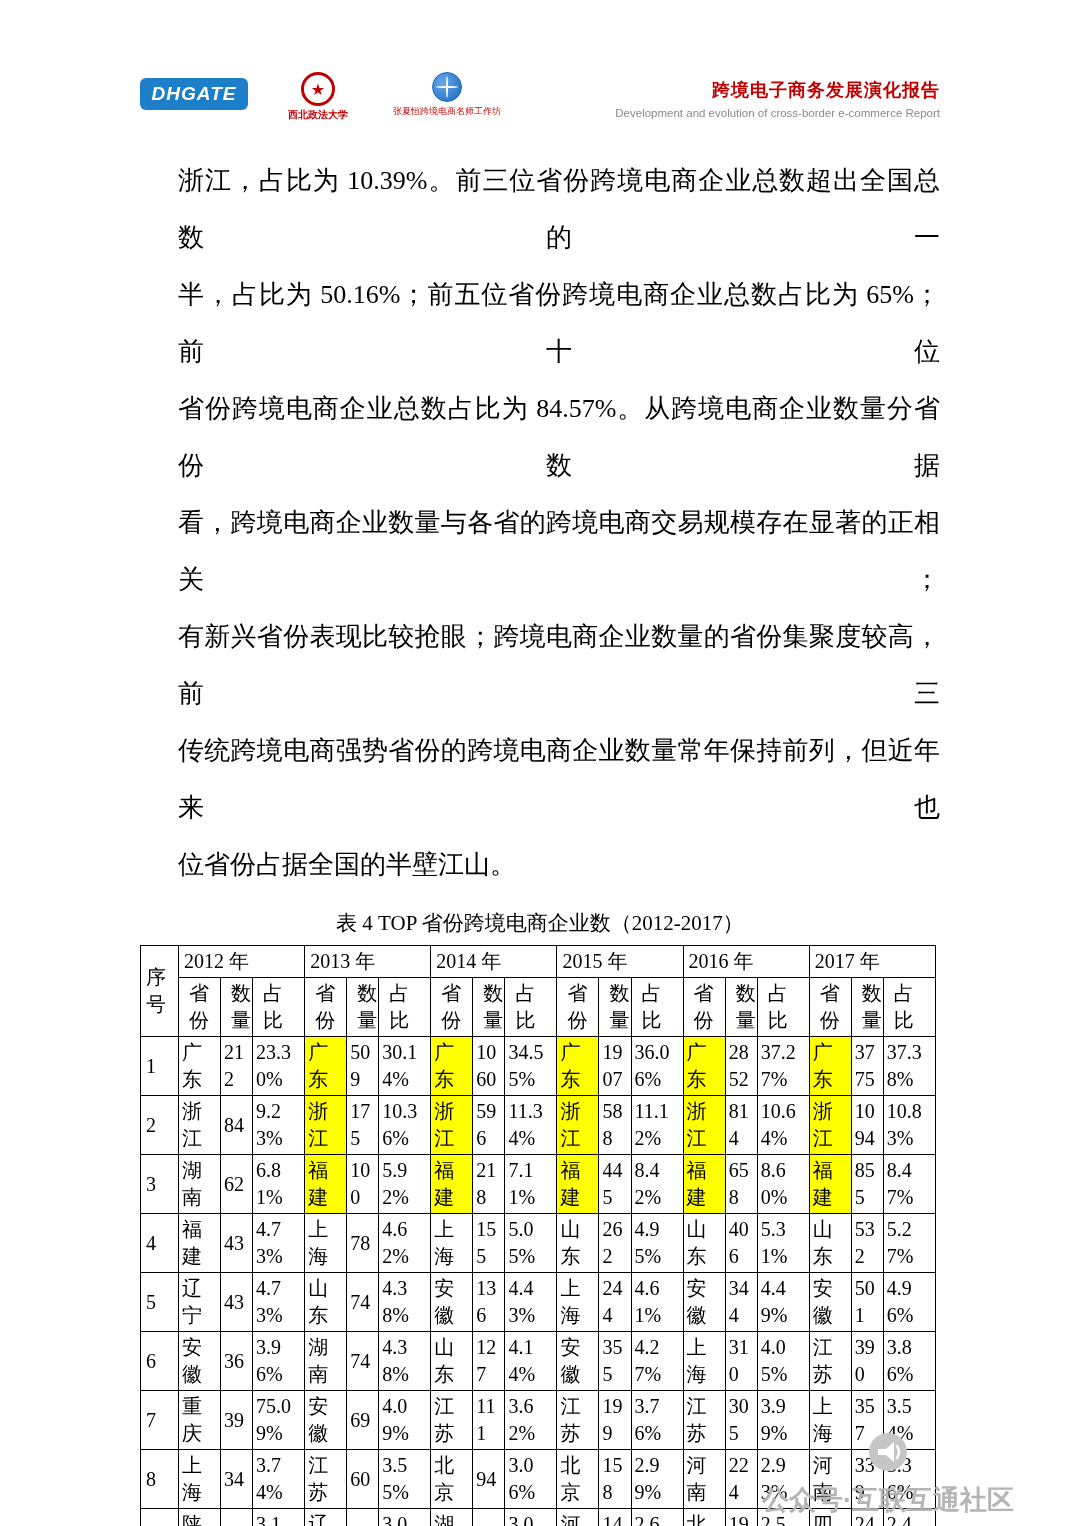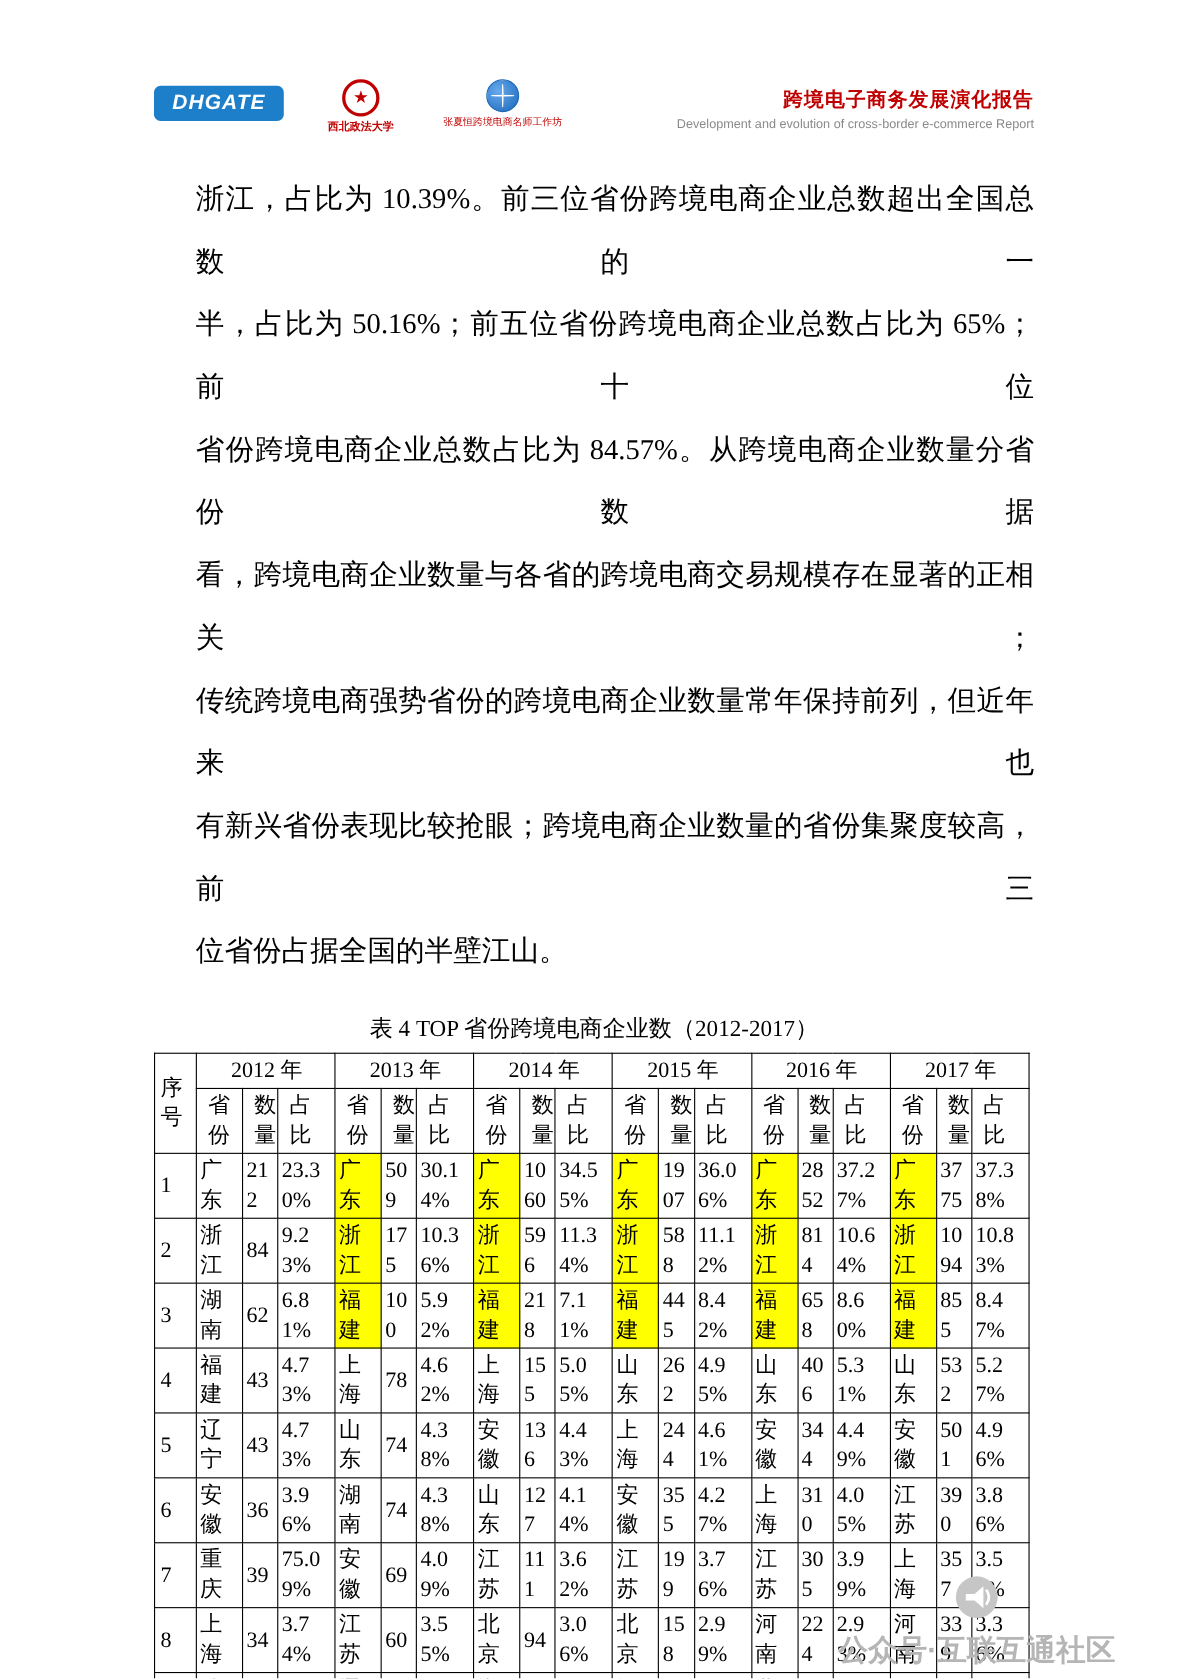--- a/index.html
+++ b/index.html
@@ -16,21 +16,21 @@
     background:#ffffff; margin:0 auto;
   }
   
   header{
     display:flex; justify-content:space-between; align-items:flex-start;
     padding:72px 140px 0 140px;
   }
   .logos{display:flex; align-items:flex-start; gap:28px;}
   .dhgate-logo{
     background:var(--dhgate-blue); color:#fff; border-radius:6px;
-    width:118px; height:32px; line-height:32px; text-align:center;
+    width:108px; height:32px; line-height:32px; text-align:center;
     font-family:"Liberation Sans",sans-serif; font-weight:bold; font-style:italic;
     font-size:19px; letter-spacing:1px; margin-top:6px;
   }
   .univ-logo{width:84px; text-align:center;}
   .seal{
     width:34px; height:34px; border:3px solid var(--accent-red); border-radius:50%;
     margin:0 auto; color:var(--accent-red); font-size:16px; line-height:30px; text-align:center;
   }
   .univ-text{color:var(--accent-red); font-size:10px; margin-top:2px; font-weight:bold; white-space:nowrap;}
   .workshop-logo{width:118px; text-align:center;}
@@ -60,33 +60,33 @@
   
   .paragraph{margin:30px 140px 0 140px; width:800px;}
   .par-line{
     font-size:26px; line-height:57px; text-align:justify; text-align-last:justify;
     white-space:normal;
     margin-left:38px;
   }
   .par-line.last{text-align-last:left;}
   
   .table-caption{
-    text-align:center; font-size:21px; margin-top:28px; margin-bottom:8px;
+    text-align:center; font-size:21px; margin-top:16px; margin-bottom:8px;
   }
   .tbl-wrap{margin:0 140px; width:800px;}
   table{
     border-collapse:collapse; table-layout:fixed; width:796px;
     font-size:20px;
   }
   td,th{
     border:1px solid #000; padding:2px 3px; vertical-align:middle;
     text-align:left; font-weight:normal; word-break:break-all; line-height:1.35;
   }
   th.rank-h{text-align:left; padding-left:5px;}
-  th.year-h{text-align:center; padding-left:5px; white-space:nowrap;}
+  th.year-h{text-align:left; padding-left:5px; white-space:nowrap;}
   th.sub-h{padding:2px 10px;}
   td.rank{padding-left:5px;}
   td.hl{background:var(--highlight-yellow);}
   .watermark{
     position:absolute; right:66px; top:1432px;
     display:flex; align-items:center; gap:10px;
     color:var(--watermark-gray); font-size:27px; font-weight:bold;
     font-family:"Liberation Sans",sans-serif;
     flex-direction:column;
   }
@@ -113,22 +113,22 @@
       <div class="title-cn">跨境电子商务发展演化报告</div>
       <div class="title-en">Development and evolution of cross-border e-commerce Report</div>
     </div>
   </header>
 
   <div class="paragraph" id="paragraph">
       <div class="par-line">浙江，占比为 10.39%。前三位省份跨境电商企业总数超出全国总数的一</div>
       <div class="par-line">半，占比为 50.16%；前五位省份跨境电商企业总数占比为 65%；前十位</div>
       <div class="par-line">省份跨境电商企业总数占比为 84.57%。从跨境电商企业数量分省份数据</div>
       <div class="par-line">看，跨境电商企业数量与各省的跨境电商交易规模存在显著的正相关；</div>
+      <div class="par-line">有新兴省份表现比较抢眼；跨境电商企业数量的省份集聚度较高，前三</div>
       <div class="par-line">传统跨境电商强势省份的跨境电商企业数量常年保持前列，但近年来也</div>
-      <div class="par-line">有新兴省份表现比较抢眼；跨境电商企业数量的省份集聚度较高，前三</div>
       <div class="par-line last">位省份占据全国的半壁江山。</div>
     </div>
 
   <div class="table-caption">表 4 TOP 省份跨境电商企业数（2012-2017）</div>
 
   <div class="tbl-wrap">
     <table id="company-table">
         <colgroup>
           <col style="width: 38px;">
           <col style="width: 42px;">

